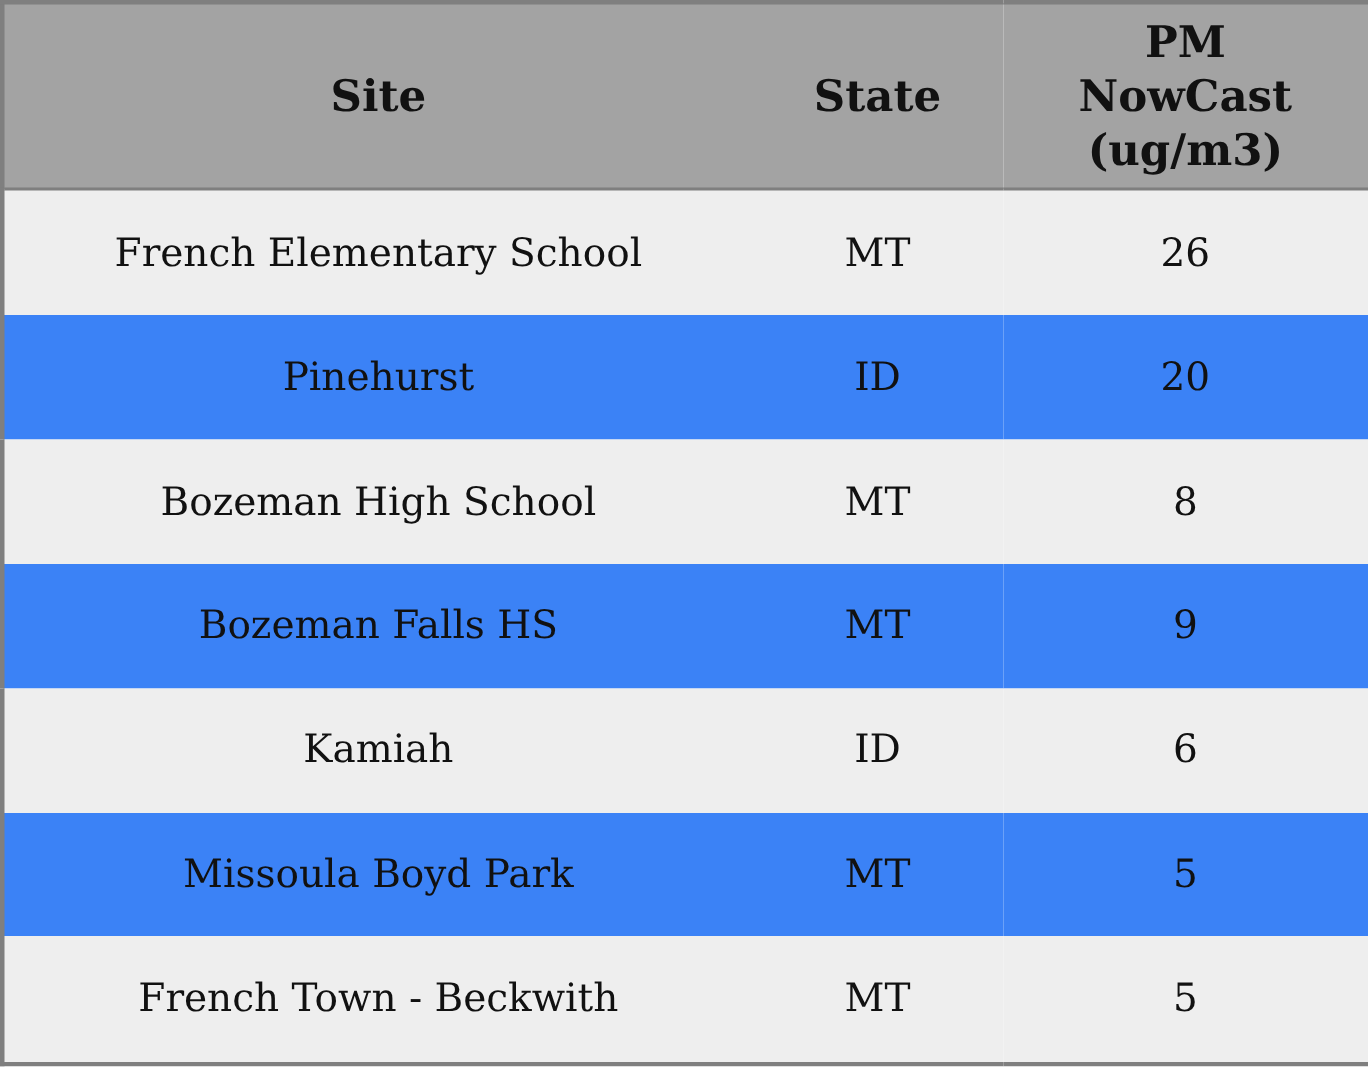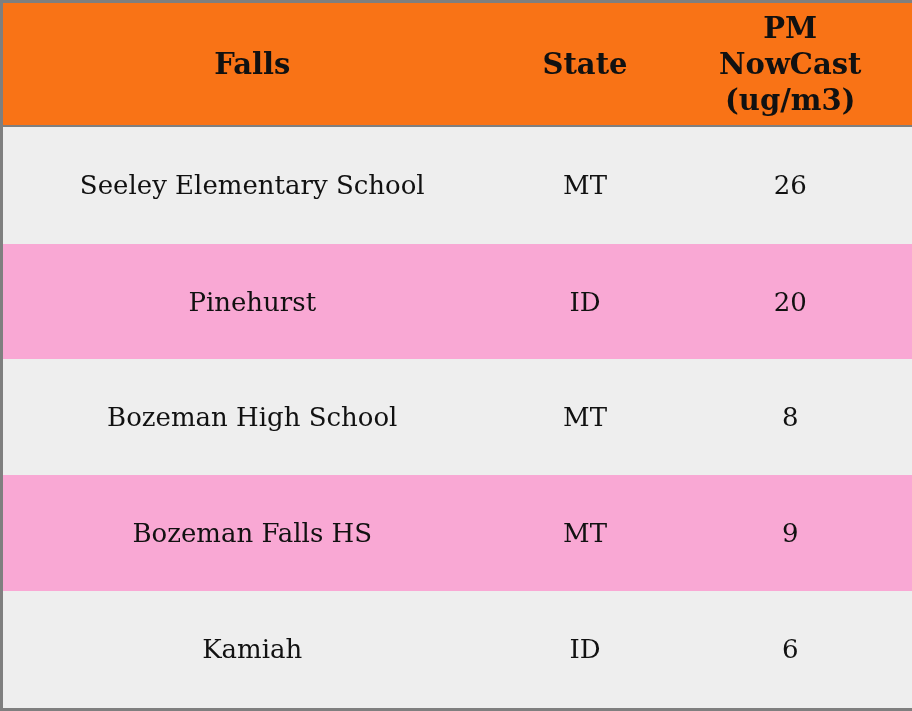--- a/index.html
+++ b/index.html
@@ -21,65 +21,65 @@
     table-layout: fixed;
     box-sizing: border-box;
     border: 3px solid #7f7f7f;
     color: #111111;
   }
   col.col-site  { width: 500px; }
   col.col-state { width: 167px; }
   col.col-value { width: 245px; }
 
   thead th {
-    background: #f97316;
+    background: #a3a3a3;
     font-weight: bold;
     font-size: 29px;
     line-height: 1.25;
     text-align: center;
     vertical-align: middle;
     height: 122px;
     padding: 0 6px;
     border-bottom: 2px solid #7f7f7f;
     white-space: pre-line; 
   }
   tbody td {
     font-size: 26px;
     text-align: center;
     vertical-align: middle;
     height: 58px;
     padding: 0 6px;
-    background: #f9a8d4;
+    background: #3b82f6;
   }
   tbody tr:nth-child(odd) td {
     background: #eeeeee;
   }
 </style>
 </head>
 <body>
 
 <div class="table-wrap">
   <table class="aq-table">
     <colgroup>
       <col class="col-site">
       <col class="col-state">
       <col class="col-value">
     </colgroup>
     <thead>
       <tr>
-        <th>Falls</th>
+        <th>Site</th>
         <th>State</th>
         <th>PM
 NowCast
 (ug/m3)</th>
       </tr>
     </thead>
     <tbody>
       <tr>
-        <td>Seeley Elementary School</td>
+        <td>French Elementary School</td>
         <td>MT</td>
         <td>26</td>
       </tr>
       <tr>
         <td>Pinehurst</td>
         <td>ID</td>
         <td>20</td>
       </tr>
       <tr>
         <td>Bozeman High School</td>
@@ -89,15 +89,25 @@
       <tr>
         <td>Bozeman Falls HS</td>
         <td>MT</td>
         <td>9</td>
       </tr>
       <tr>
         <td>Kamiah</td>
         <td>ID</td>
         <td>6</td>
       </tr>
+      <tr>
+        <td>Missoula Boyd Park</td>
+        <td>MT</td>
+        <td>5</td>
+      </tr>
+      <tr>
+        <td>French Town - Beckwith</td>
+        <td>MT</td>
+        <td>5</td>
+      </tr>
     </tbody>
   </table>
 </div>
 
 </body></html>

